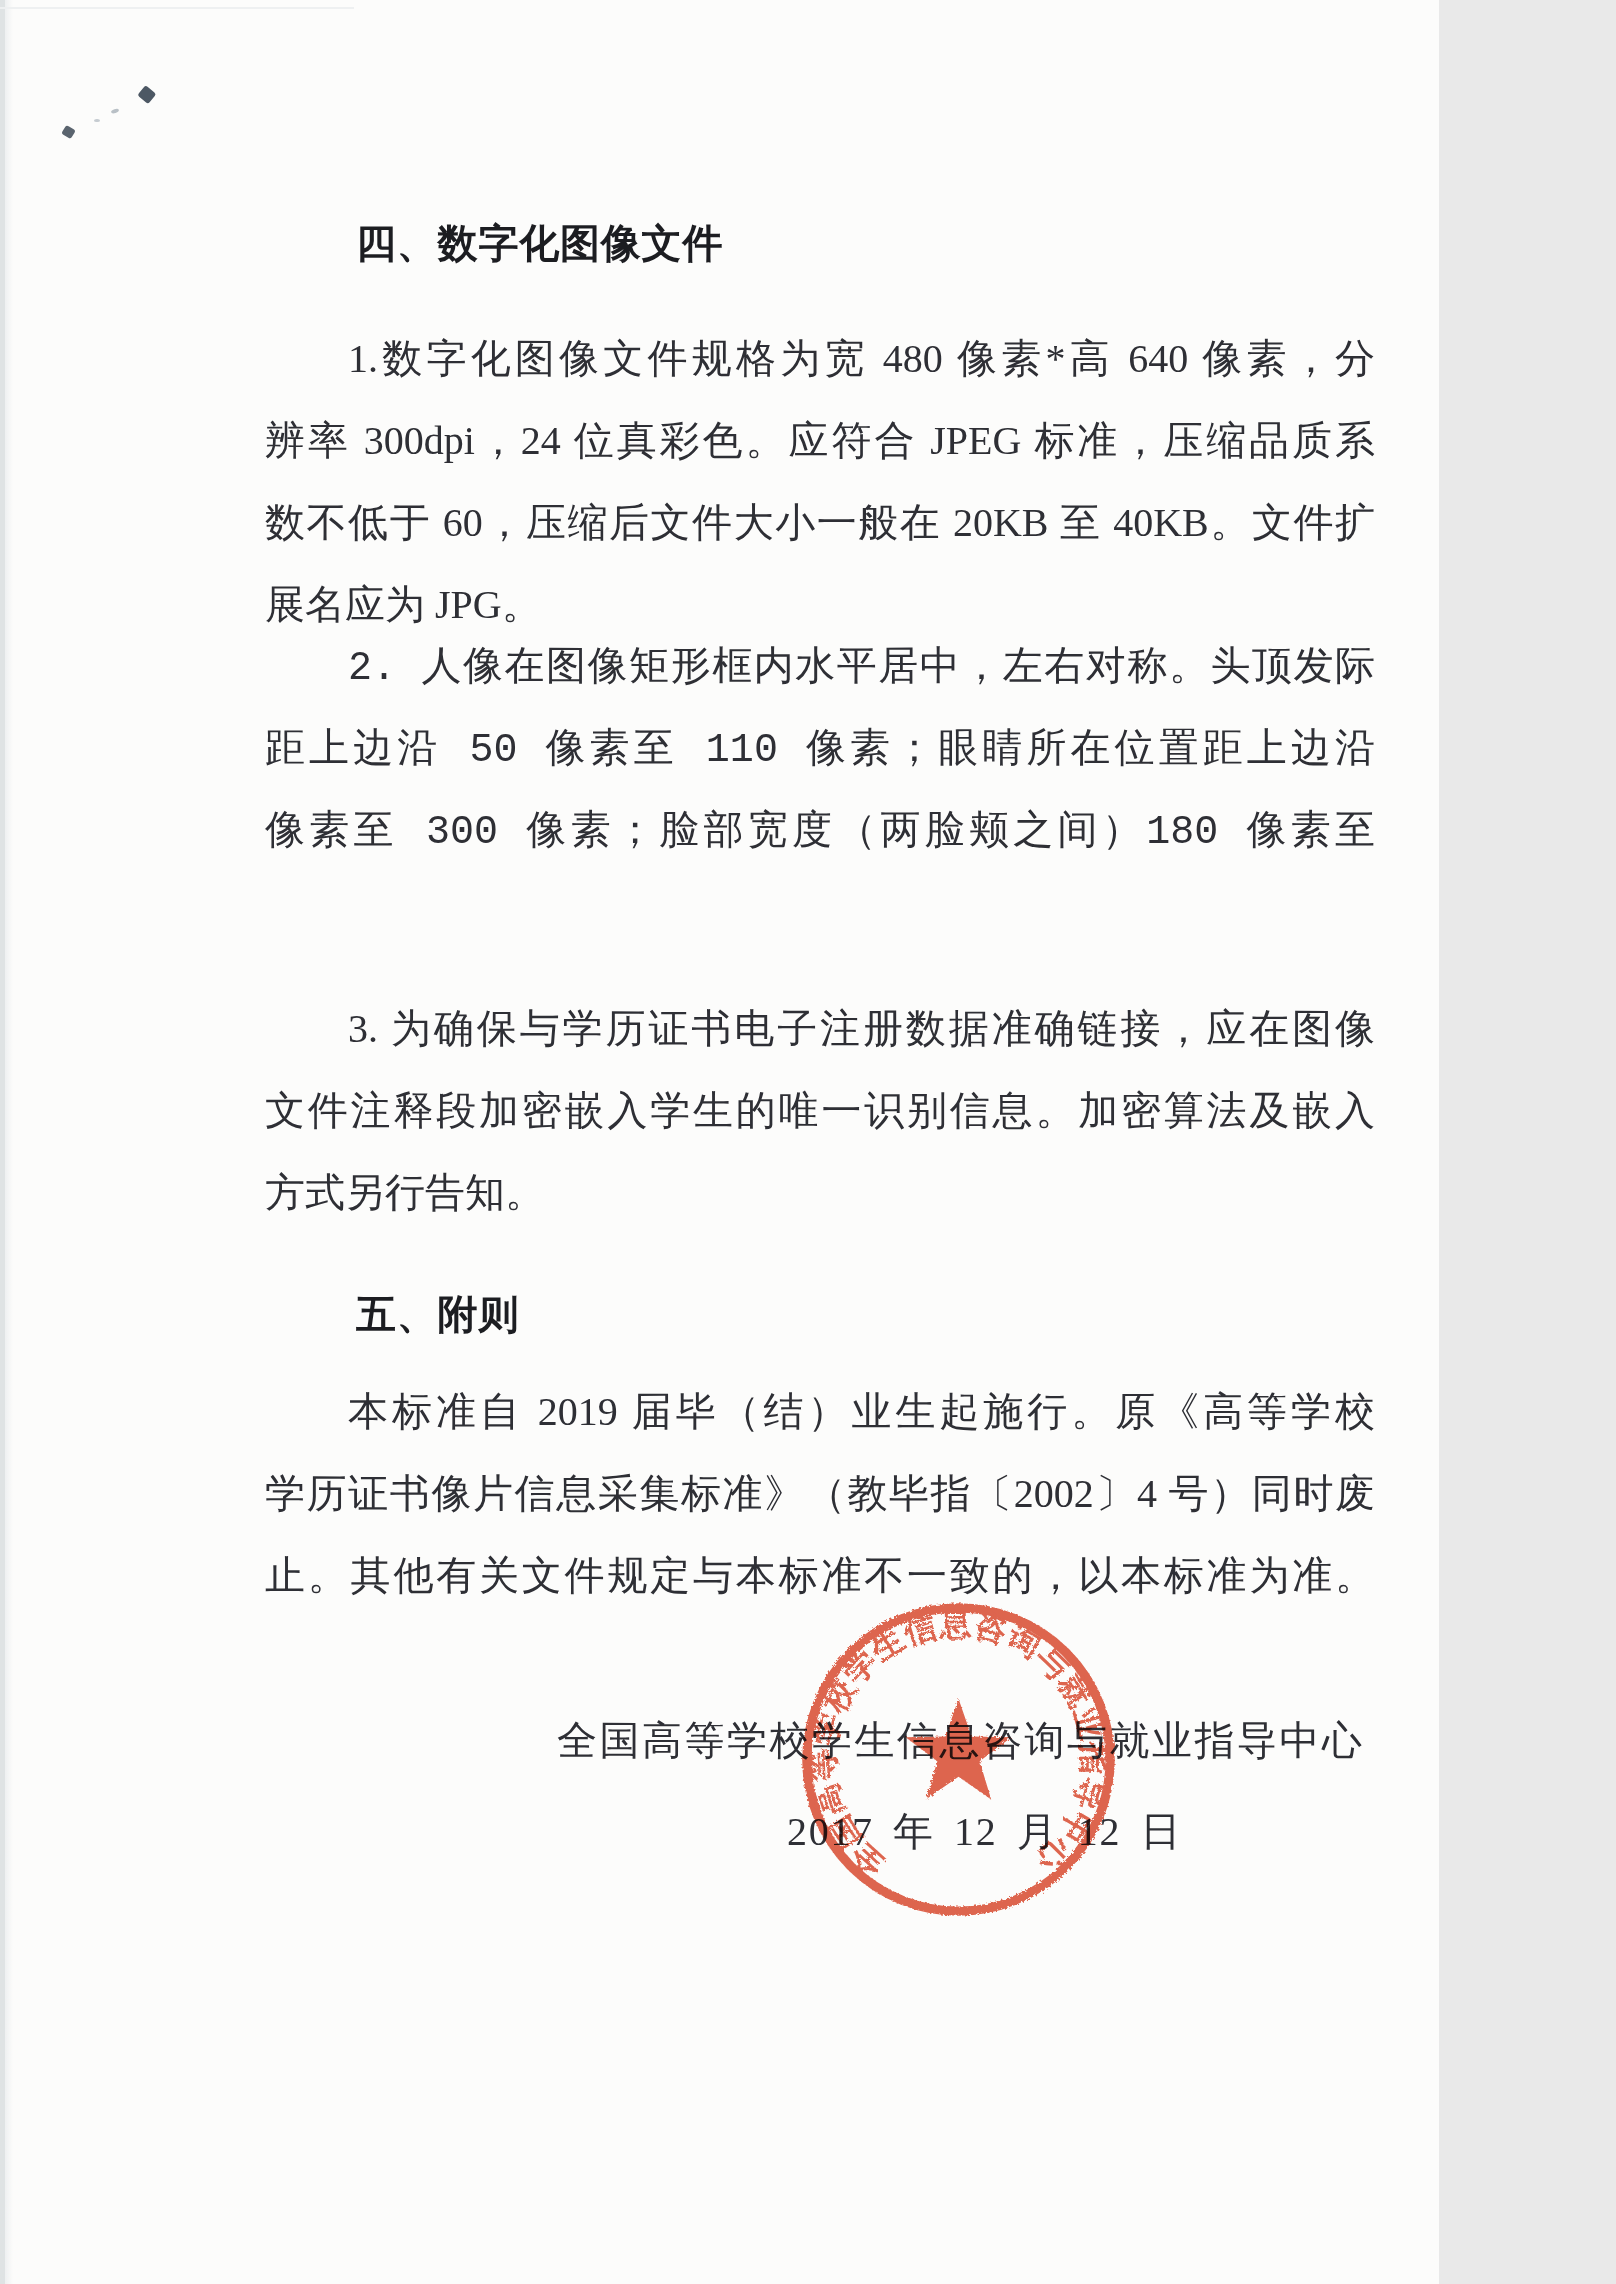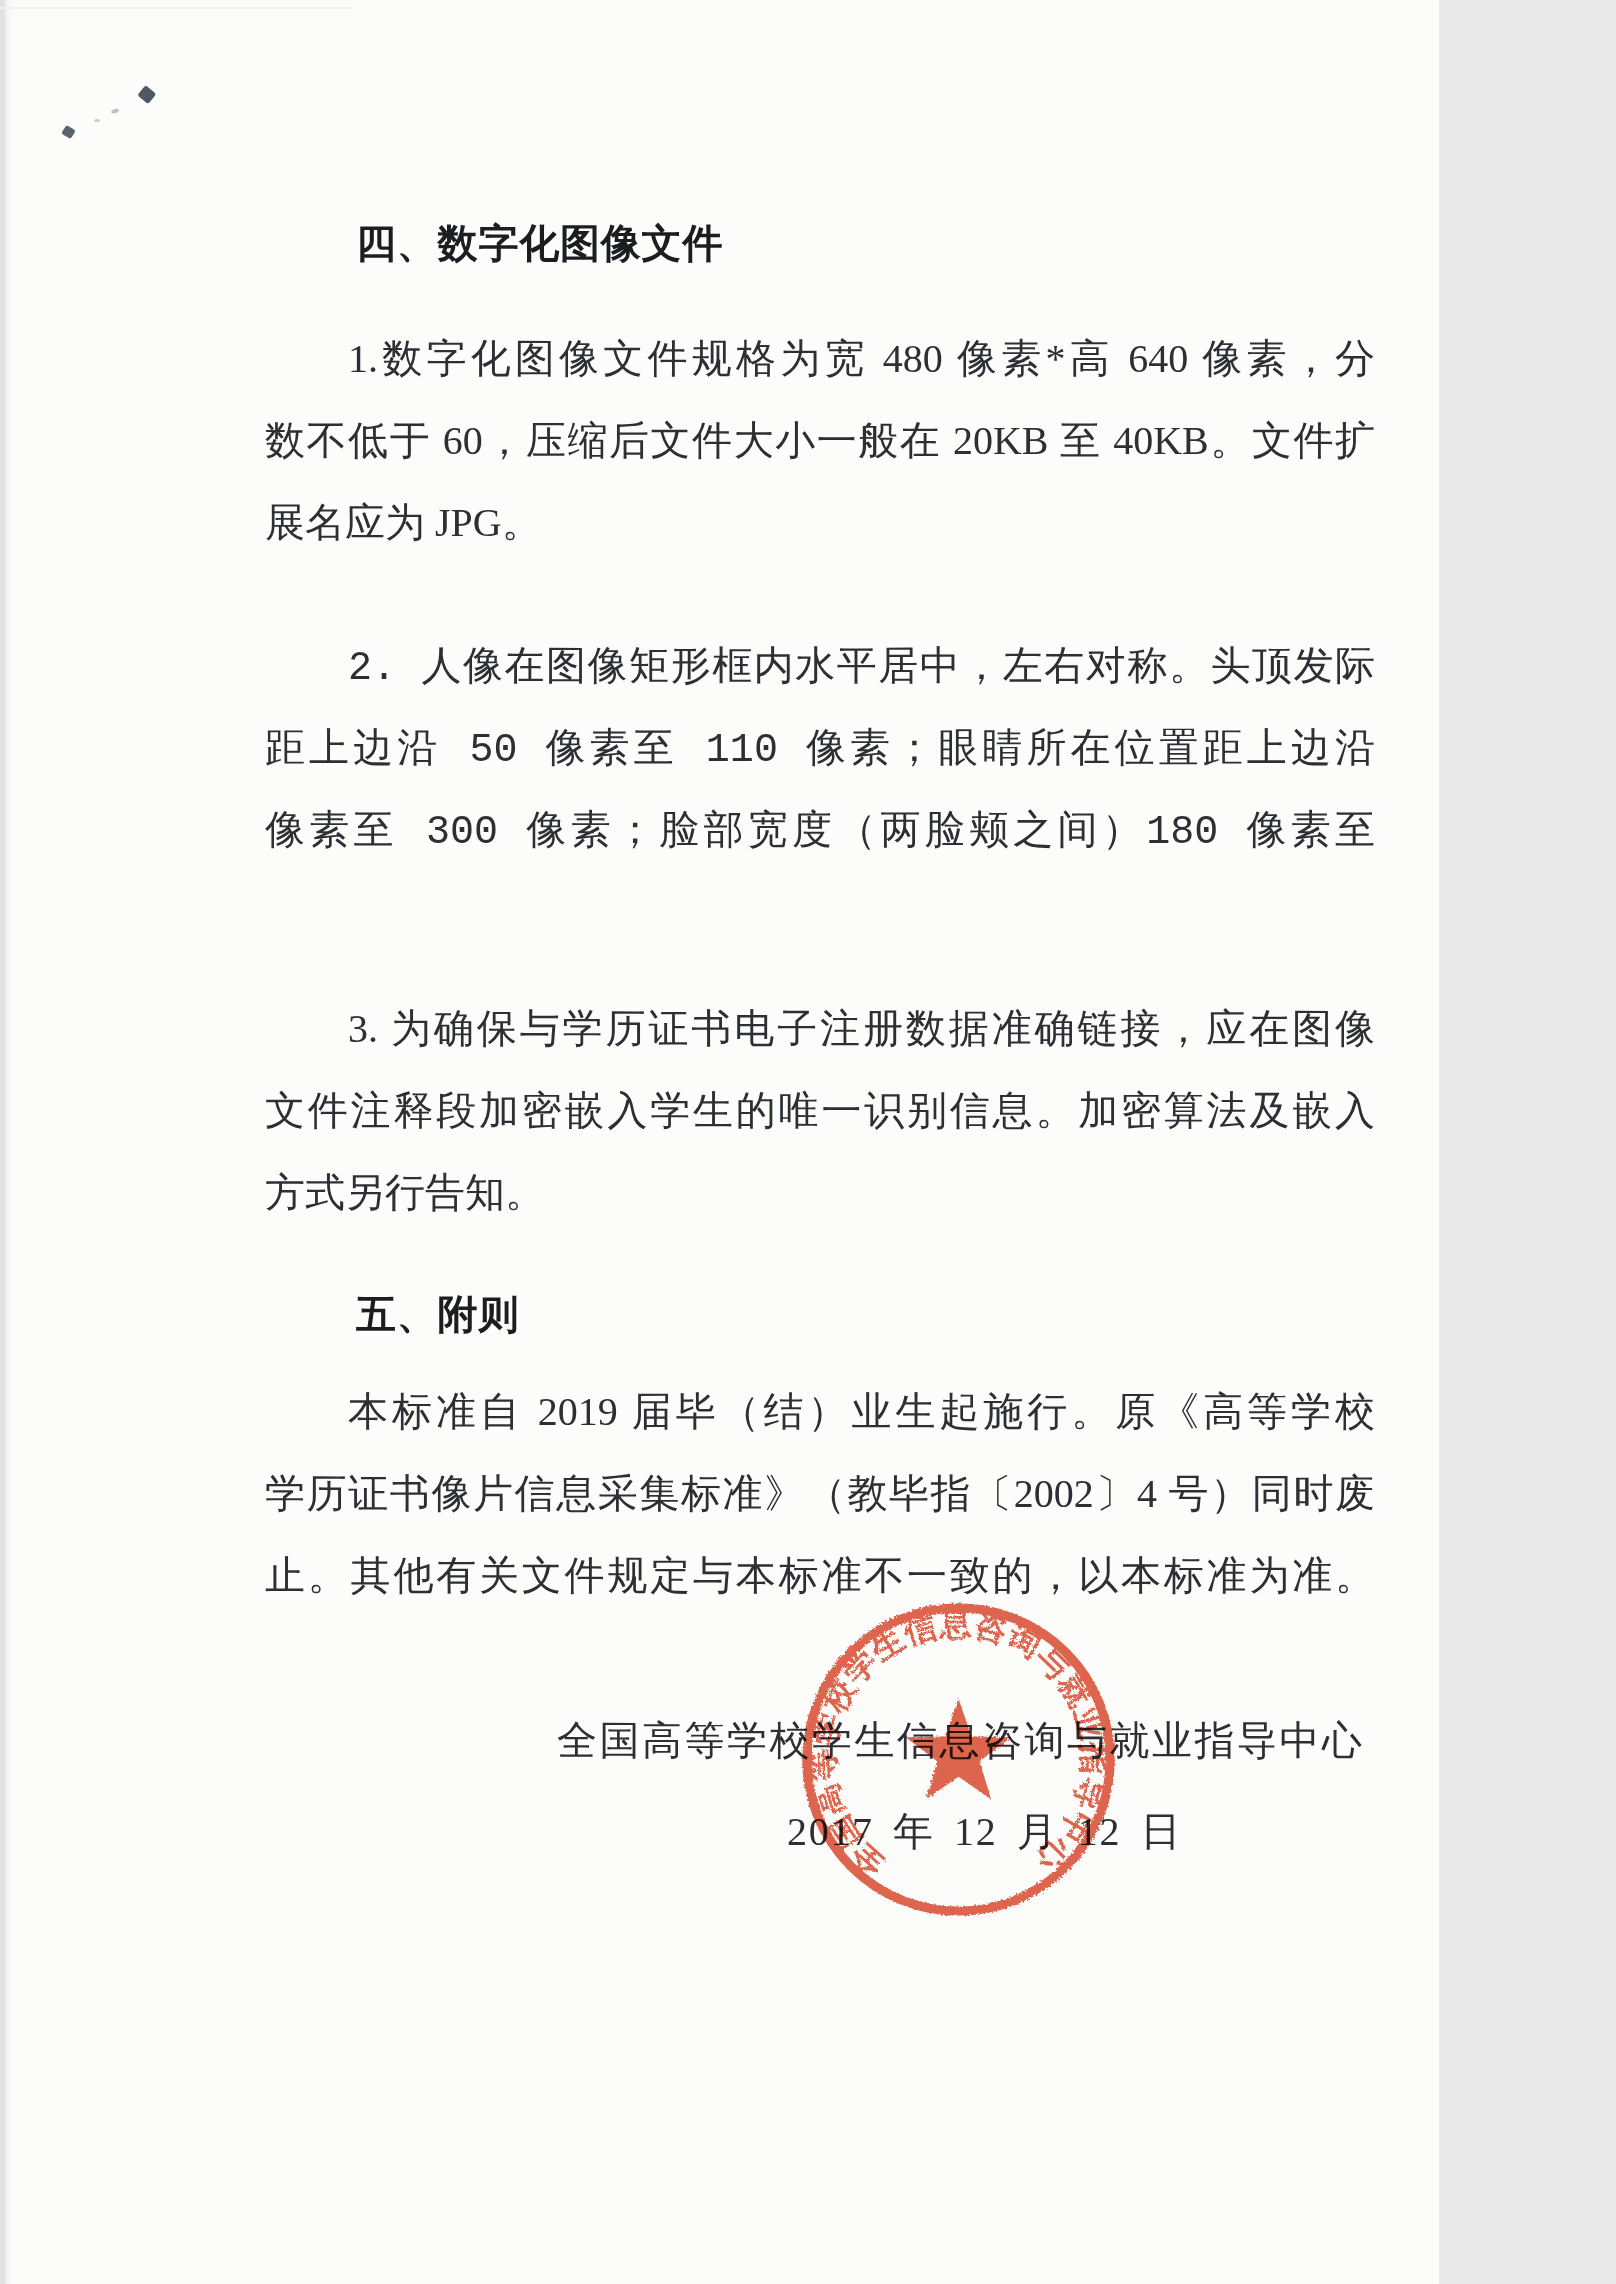--- a/index.html
+++ b/index.html
@@ -70,20 +70,21 @@
   <div class="edge-top"></div>
   <div class="speck speck-a"></div>
   <div class="speck speck-b"></div>
   <div class="speck speck-c"></div>
   <div class="speck speck-d"></div>
 
   <div class="hd" id="h-sec4">四、数字化图像文件</div>
 
   <div class="para" id="para1">
     <div class="ln indent">1.数字化图像文件规格为宽 480 像素*高 640 像素，分</div>
+    <div class="ln">辨率 300dpi，24 位真彩色。应符合 JPEG 标准，压缩品质系</div>
     <div class="ln">数不低于 60，压缩后文件大小一般在 20KB 至 40KB。文件扩</div>
     <div class="ln short">展名应为 JPG。</div>
   </div>
 
   <div class="para" id="para2">
     <div class="ln indent">2. 人像在图像矩形框内水平居中，左右对称。头顶发际</div>
     <div class="ln">距上边沿 50 像素至 110 像素；眼睛所在位置距上边沿 100</div>
     <div class="ln">像素至 300 像素；脸部宽度（两脸颊之间）180 像素至 300</div>
   </div>
 

